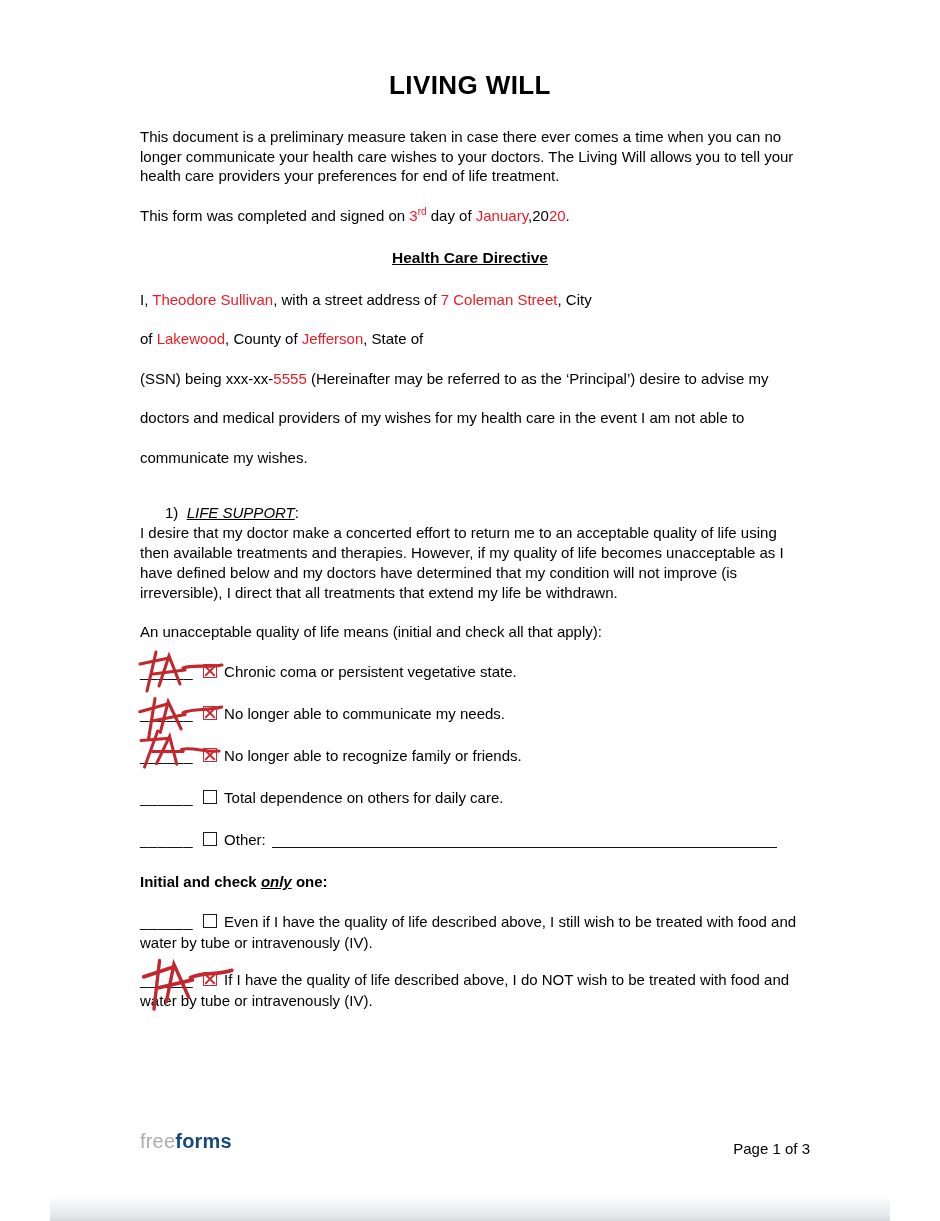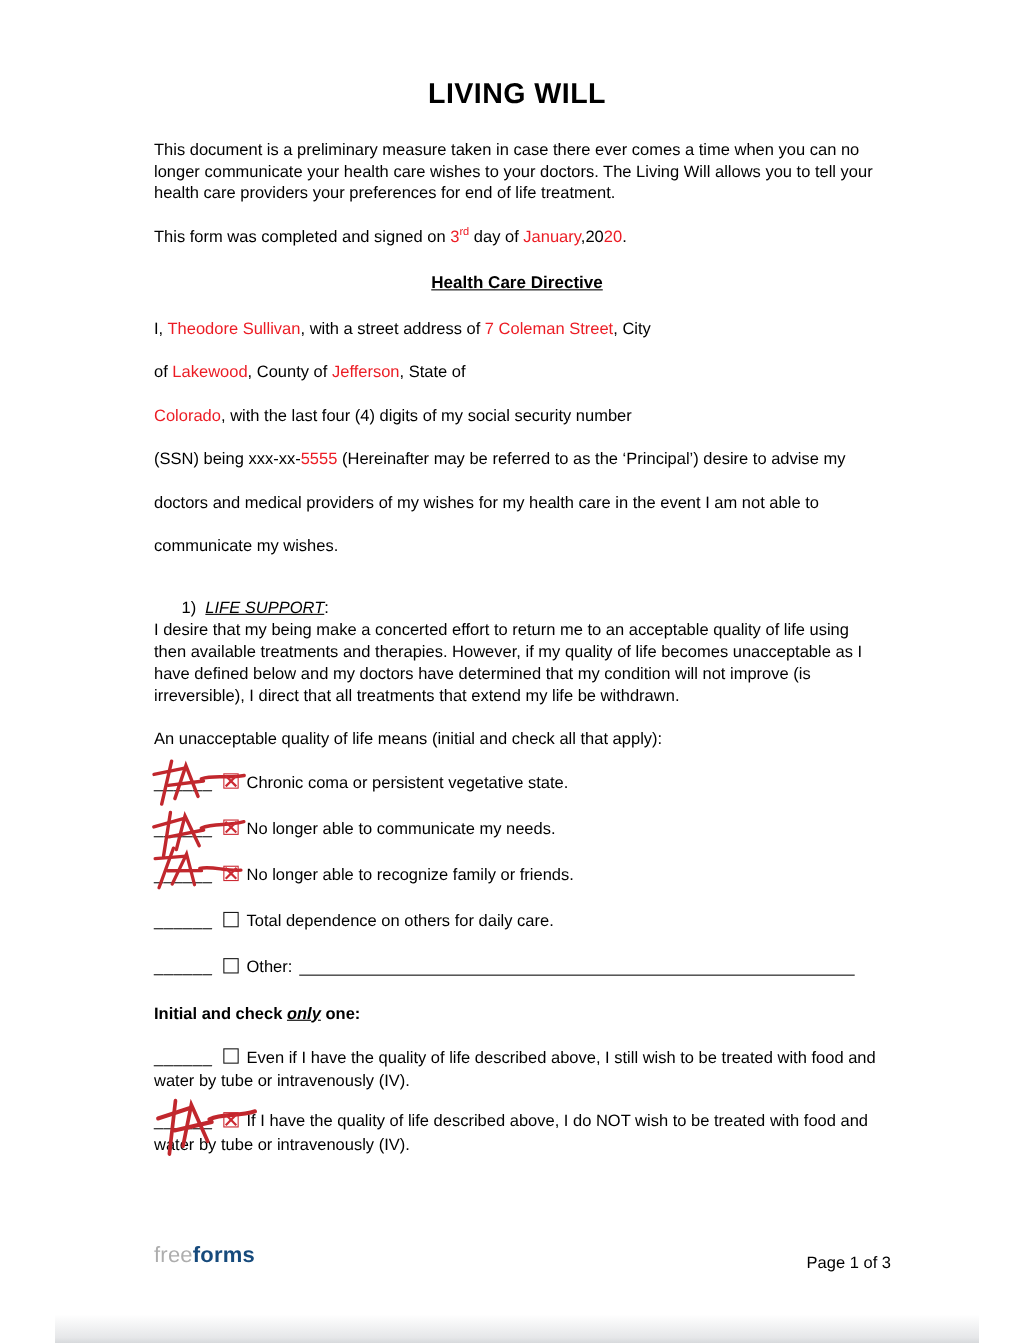--- a/index.html
+++ b/index.html
@@ -98,30 +98,29 @@
         <div class="tline">health care providers your preferences for end of life treatment.</div>
       </div>
 
     <div class="date-line"><span>This form was completed and signed on </span><span class="red">3</span><sup class="red sup">rd</sup><span> day of </span><span class="red">January</span><span>,20</span><span class="red">20</span><span>.</span></div>
 
     <div class="section-heading">Health Care Directive</div>
 
     <div class="directive">
         <div class="tline"><span>I, </span><span class="red">Theodore Sullivan</span><span>, with a street address of </span><span class="red">7 Coleman Street</span><span>, City</span></div>
         <div class="tline"><span>of </span><span class="red">Lakewood</span><span>, County of </span><span class="red">Jefferson</span><span>, State of</span></div>
-        <div class="tline"><span class="red">Colorado</span><span>, with the last four (4) digits of my social security number</span></div>
         <div class="tline"><span>(SSN) being xxx-xx-</span><span class="red">5555</span><span> (Hereinafter may be referred to as the ‘Principal’) desire to advise my</span></div>
         <div class="tline"><span>doctors and medical providers of my wishes for my health care in the event I am not able to</span></div>
         <div class="tline"><span>communicate my wishes.</span></div>
       </div>
 
     <div class="ls-heading"><span>1)</span>&nbsp;&nbsp;<span class="ls-title">LIFE SUPPORT</span><span>:</span></div>
 
     <div class="ls-body">
-        <div class="tline">I desire that my being make a concerted effort to return me to an acceptable quality of life using</div>
+        <div class="tline">I desire that my doctor make a concerted effort to return me to an acceptable quality of life using</div>
         <div class="tline">then available treatments and therapies. However, if my quality of life becomes unacceptable as I</div>
         <div class="tline">have defined below and my doctors have determined that my condition will not improve (is</div>
         <div class="tline">irreversible), I direct that all treatments that extend my life be withdrawn.</div>
       </div>
 
     <div class="prompt">An unacceptable quality of life means (initial and check all that apply):</div>
 
     <div class="options">
         <div class="option"><span class="scribble scr-0" title="TA"><svg viewBox="0 0 94 48" xmlns="http://www.w3.org/2000/svg" fill="none" stroke="#c1272d" stroke-width="3.1" stroke-linecap="round">
               <path d="M8 17 L37 11"></path>

